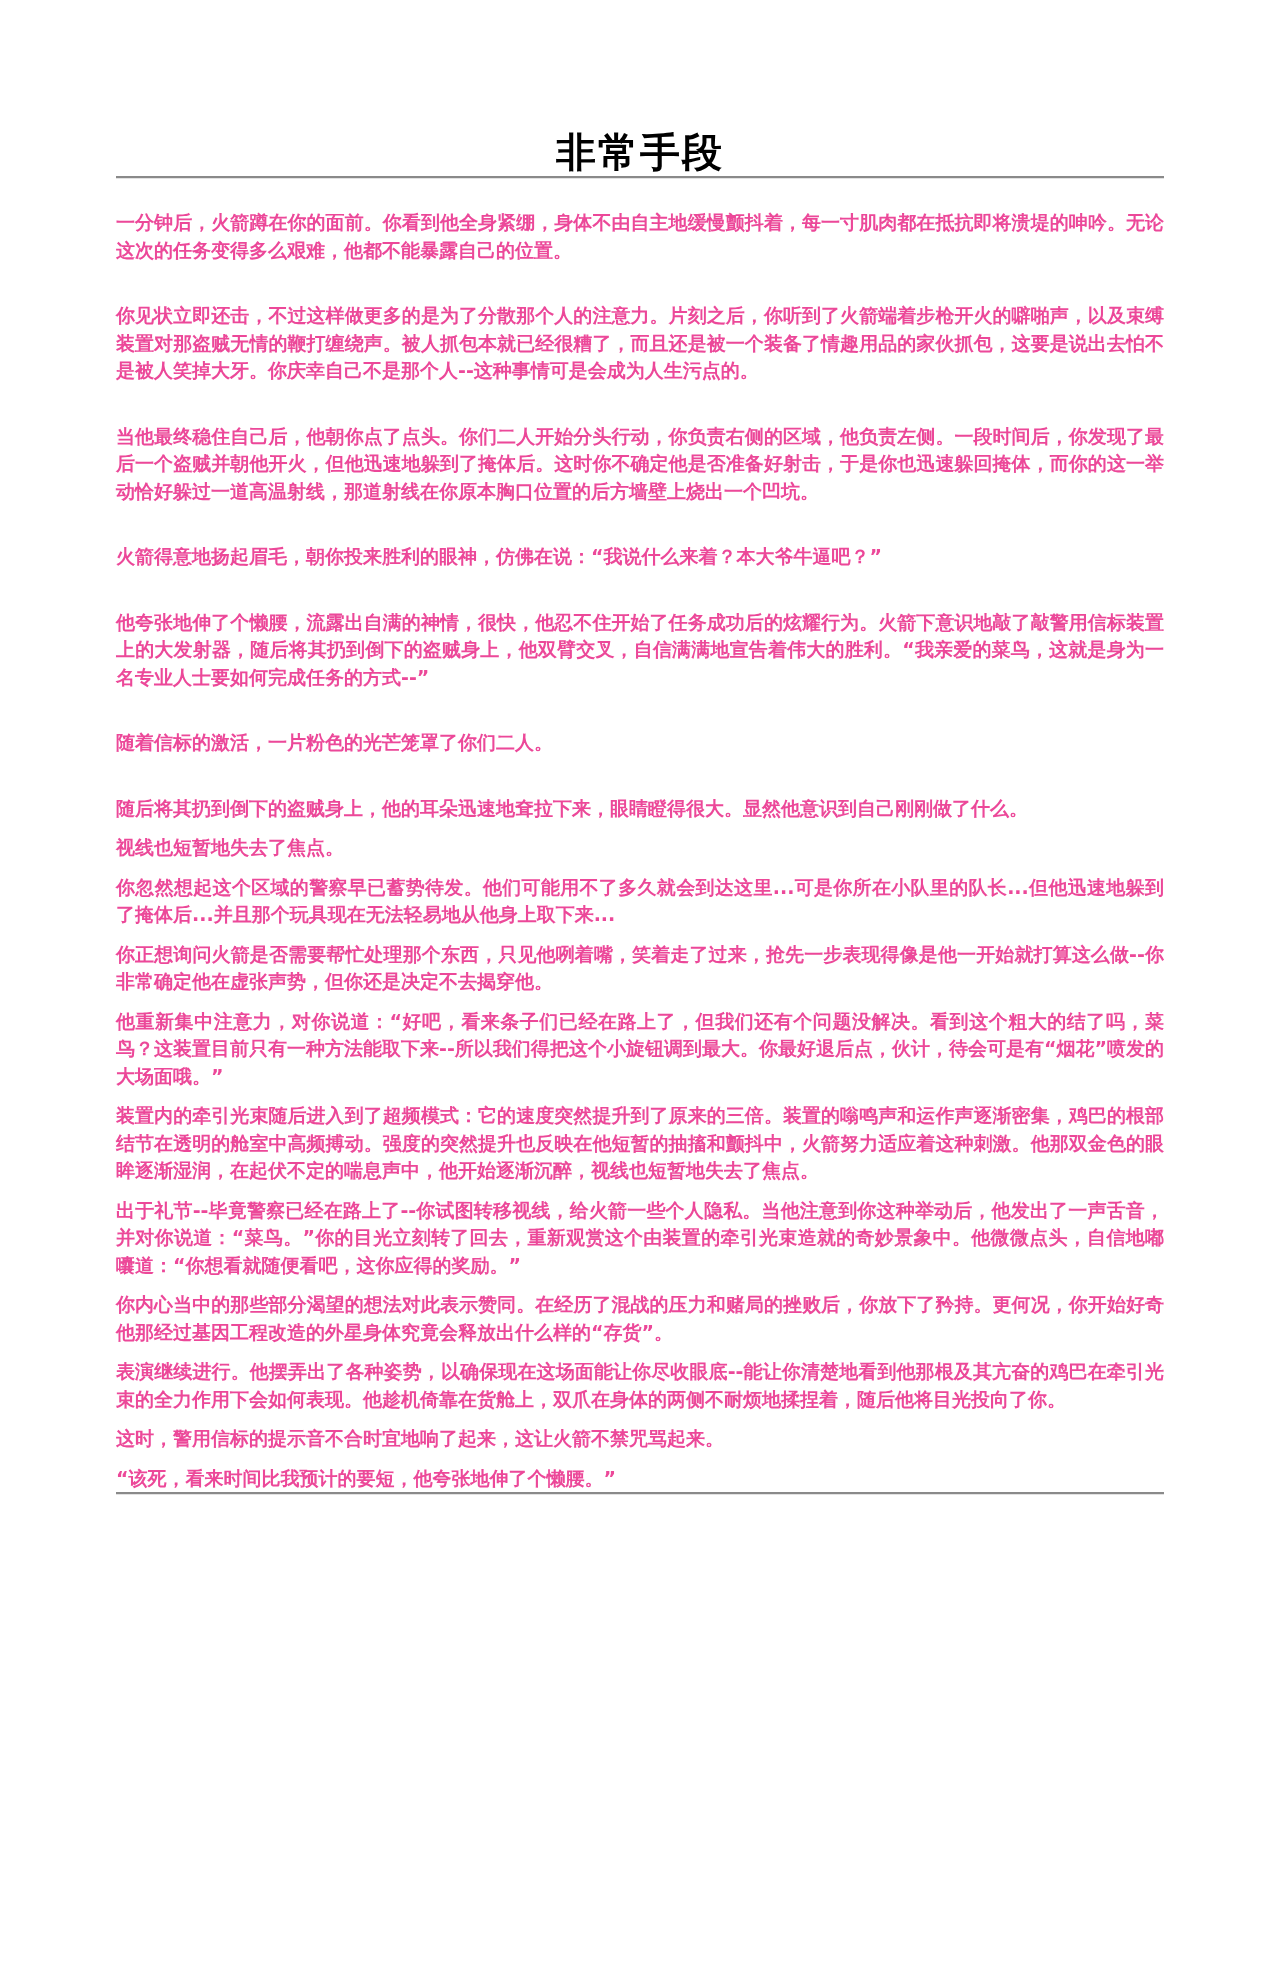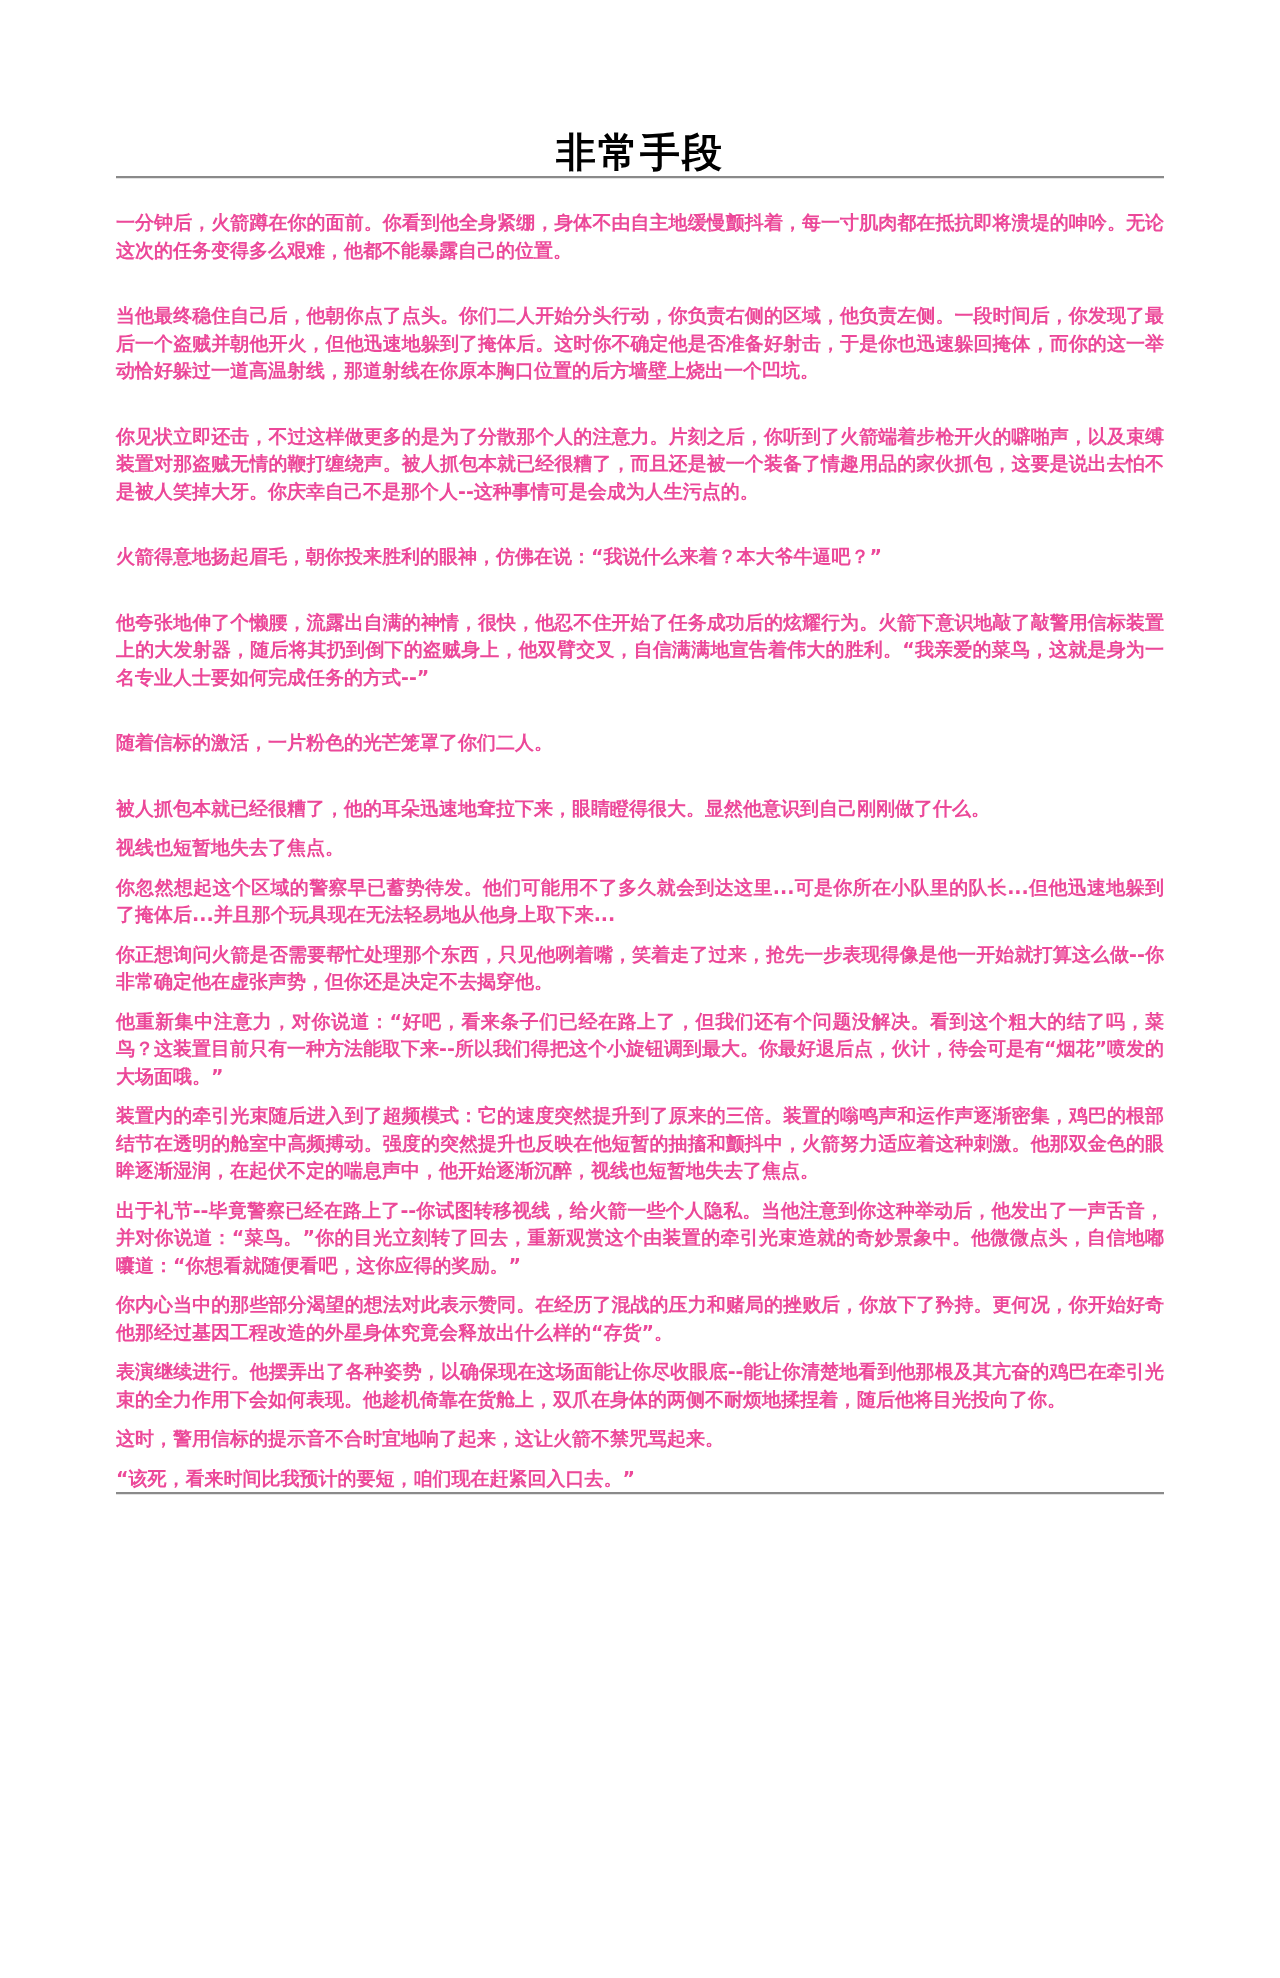--- a/index.html
+++ b/index.html
@@ -67,33 +67,33 @@
 <body>
 
 <div class="page">
 
   <h1 class="doc-title">非常手段</h1>
 
   <hr class="rule rule-top">
 
   <div class="content">
     <p class="wide">一分钟后，火箭蹲在你的面前。你看到他全身紧绷，身体不由自主地缓慢颤抖着，每一寸肌肉都在抵抗即将溃堤的呻吟。无论这次的任务变得多么艰难，他都不能暴露自己的位置。</p>
+    <p class="wide">你见状立即还击，不过这样做更多的是为了分散那个人的注意力。片刻之后，你听到了火箭端着步枪开火的噼啪声，以及束缚装置对那盗贼无情的鞭打缠绕声。被人抓包本就已经很糟了，而且还是被一个装备了情趣用品的家伙抓包，这要是说出去怕不是被人笑掉大牙。你庆幸自己不是那个人--这种事情可是会成为人生污点的。</p>
     <p class="wide">当他最终稳住自己后，他朝你点了点头。你们二人开始分头行动，你负责右侧的区域，他负责左侧。一段时间后，你发现了最后一个盗贼并朝他开火，但他迅速地躲到了掩体后。这时你不确定他是否准备好射击，于是你也迅速躲回掩体，而你的这一举动恰好躲过一道高温射线，那道射线在你原本胸口位置的后方墙壁上烧出一个凹坑。</p>
-    <p class="wide">你见状立即还击，不过这样做更多的是为了分散那个人的注意力。片刻之后，你听到了火箭端着步枪开火的噼啪声，以及束缚装置对那盗贼无情的鞭打缠绕声。被人抓包本就已经很糟了，而且还是被一个装备了情趣用品的家伙抓包，这要是说出去怕不是被人笑掉大牙。你庆幸自己不是那个人--这种事情可是会成为人生污点的。</p>
     <p class="wide">火箭得意地扬起眉毛，朝你投来胜利的眼神，仿佛在说：“我说什么来着？本大爷牛逼吧？”</p>
     <p class="wide">他夸张地伸了个懒腰，流露出自满的神情，很快，他忍不住开始了任务成功后的炫耀行为。火箭下意识地敲了敲警用信标装置上的大发射器，随后将其扔到倒下的盗贼身上，他双臂交叉，自信满满地宣告着伟大的胜利。“我亲爱的菜鸟，这就是身为一名专业人士要如何完成任务的方式--”</p>
     <p class="wide">随着信标的激活，一片粉色的光芒笼罩了你们二人。</p>
-    <p>被人抓包本就已经很糟了，他的耳朵迅速地耷拉下来，眼睛瞪得很大。显然他意识到自己刚刚做了什么。</p>
+    <p>随后将其扔到倒下的盗贼身上，他的耳朵迅速地耷拉下来，眼睛瞪得很大。显然他意识到自己刚刚做了什么。</p>
     <p>视线也短暂地失去了焦点。</p>
     <p>你忽然想起这个区域的警察早已蓄势待发。他们可能用不了多久就会到达这里...可是你所在小队里的队长...但他迅速地躲到了掩体后...并且那个玩具现在无法轻易地从他身上取下来...</p>
     <p>你正想询问火箭是否需要帮忙处理那个东西，只见他咧着嘴，笑着走了过来，抢先一步表现得像是他一开始就打算这么做--你非常确定他在虚张声势，但你还是决定不去揭穿他。</p>
     <p>他重新集中注意力，对你说道：“好吧，看来条子们已经在路上了，但我们还有个问题没解决。看到这个粗大的结了吗，菜鸟？这装置目前只有一种方法能取下来--所以我们得把这个小旋钮调到最大。你最好退后点，伙计，待会可是有“烟花”喷发的大场面哦。”</p>
     <p>装置内的牵引光束随后进入到了超频模式：它的速度突然提升到了原来的三倍。装置的嗡鸣声和运作声逐渐密集，鸡巴的根部结节在透明的舱室中高频搏动。强度的突然提升也反映在他短暂的抽搐和颤抖中，火箭努力适应着这种刺激。他那双金色的眼眸逐渐湿润，在起伏不定的喘息声中，他开始逐渐沉醉，视线也短暂地失去了焦点。</p>
     <p>出于礼节--毕竟警察已经在路上了--你试图转移视线，给火箭一些个人隐私。当他注意到你这种举动后，他发出了一声舌音，并对你说道：“菜鸟。”你的目光立刻转了回去，重新观赏这个由装置的牵引光束造就的奇妙景象中。他微微点头，自信地嘟囔道：“你想看就随便看吧，这你应得的奖励。”</p>
     <p>你内心当中的那些部分渴望的想法对此表示赞同。在经历了混战的压力和赌局的挫败后，你放下了矜持。更何况，你开始好奇他那经过基因工程改造的外星身体究竟会释放出什么样的“存货”。</p>
     <p>表演继续进行。他摆弄出了各种姿势，以确保现在这场面能让你尽收眼底--能让你清楚地看到他那根及其亢奋的鸡巴在牵引光束的全力作用下会如何表现。他趁机倚靠在货舱上，双爪在身体的两侧不耐烦地揉捏着，随后他将目光投向了你。</p>
     <p>这时，警用信标的提示音不合时宜地响了起来，这让火箭不禁咒骂起来。</p>
-    <p class="last">“该死，看来时间比我预计的要短，咱们现在赶紧回入口去。”</p>
+    <p class="last">“该死，看来时间比我预计的要短，他夸张地伸了个懒腰。”</p>
   </div>
 
   <hr class="rule rule-bottom">
 
 </div>
 
 </body></html>

